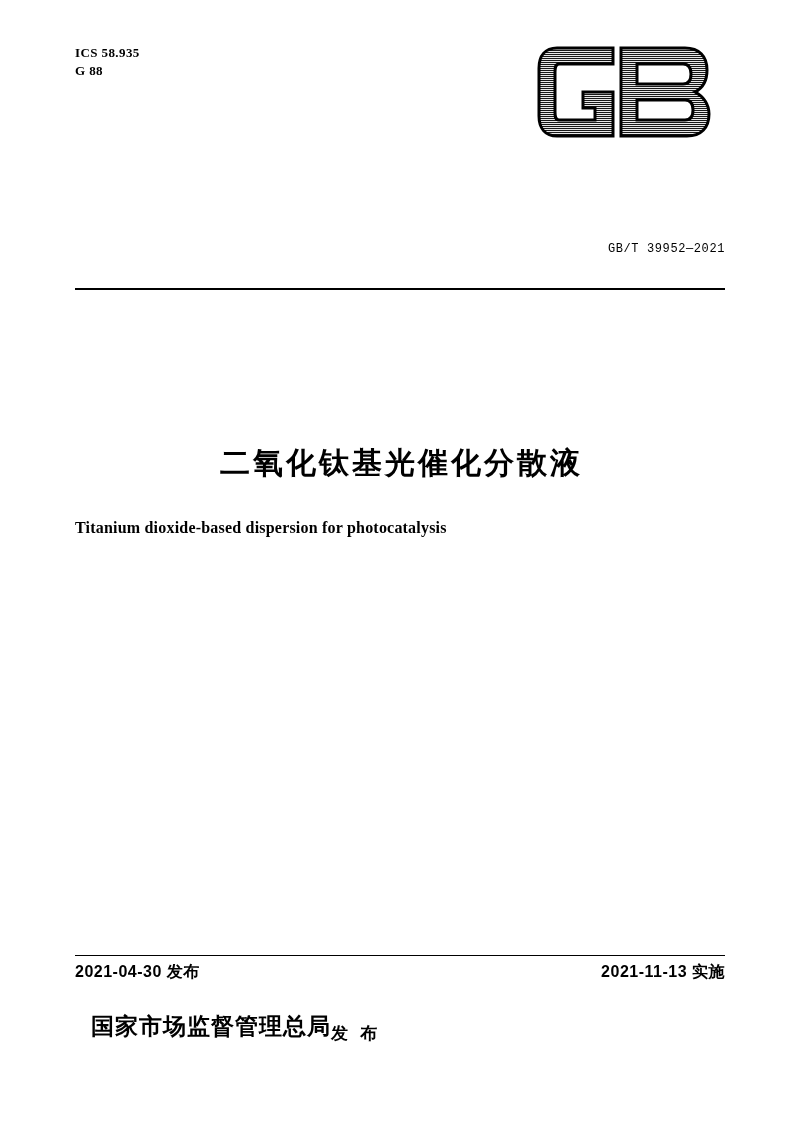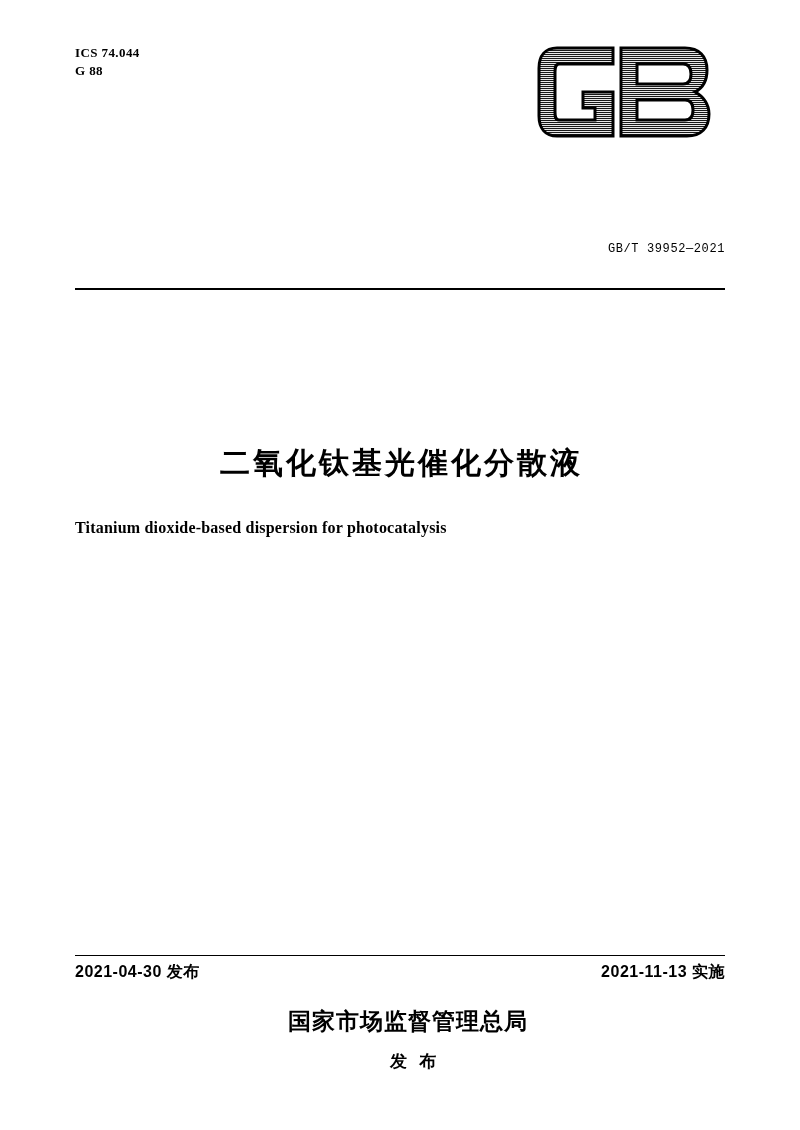--- a/index.html
+++ b/index.html
@@ -136,54 +136,52 @@
     font-family: "Liberation Sans", sans-serif;
     font-weight: bold;
     font-size: 16px;
     letter-spacing: 0.5px;
     white-space: nowrap;
   }
 
   
   .publisher {
     position: absolute;
-    left: 8px;
+    left: 16px;
     top: 1008px;
     width: 650px;
     display: flex;
     align-items: center;
-    flex-direction: column;
   }
   .publisher-names {
     font-family: "Liberation Serif", "DejaVu Serif", serif;
     font-weight: bold;
     font-size: 23px;
     line-height: 28px;
     letter-spacing: 1px;
     text-align: center;
     white-space: nowrap;
   }
   .publisher-verb {
     font-family: "Liberation Serif", "DejaVu Serif", serif;
     font-weight: bold;
     font-size: 17px;
     letter-spacing: 4px;
-    margin-left: 14px;
     padding-top: 14px;
     white-space: nowrap;
   }
 </style>
 </head>
 <body>
 
 <div class="page">
   <div class="content">
 
     <div class="ics-block">
-      <div>ICS 74.044</div>
+      <div>ICS 58.935</div>
       <div>G 88</div>
     </div>
 
     <div class="gb-logo">
       <svg viewBox="0 0 190 100" width="190" height="100" xmlns="http://www.w3.org/2000/svg">
         <defs>
           <pattern id="hlines" width="4" height="4" patternUnits="userSpaceOnUse">
             <rect width="4" height="4" fill="#ffffff"></rect>
             <path d="M0 0.6 H4 M0 2.6 H4" stroke="#000000" stroke-width="1"></path>
           </pattern>

